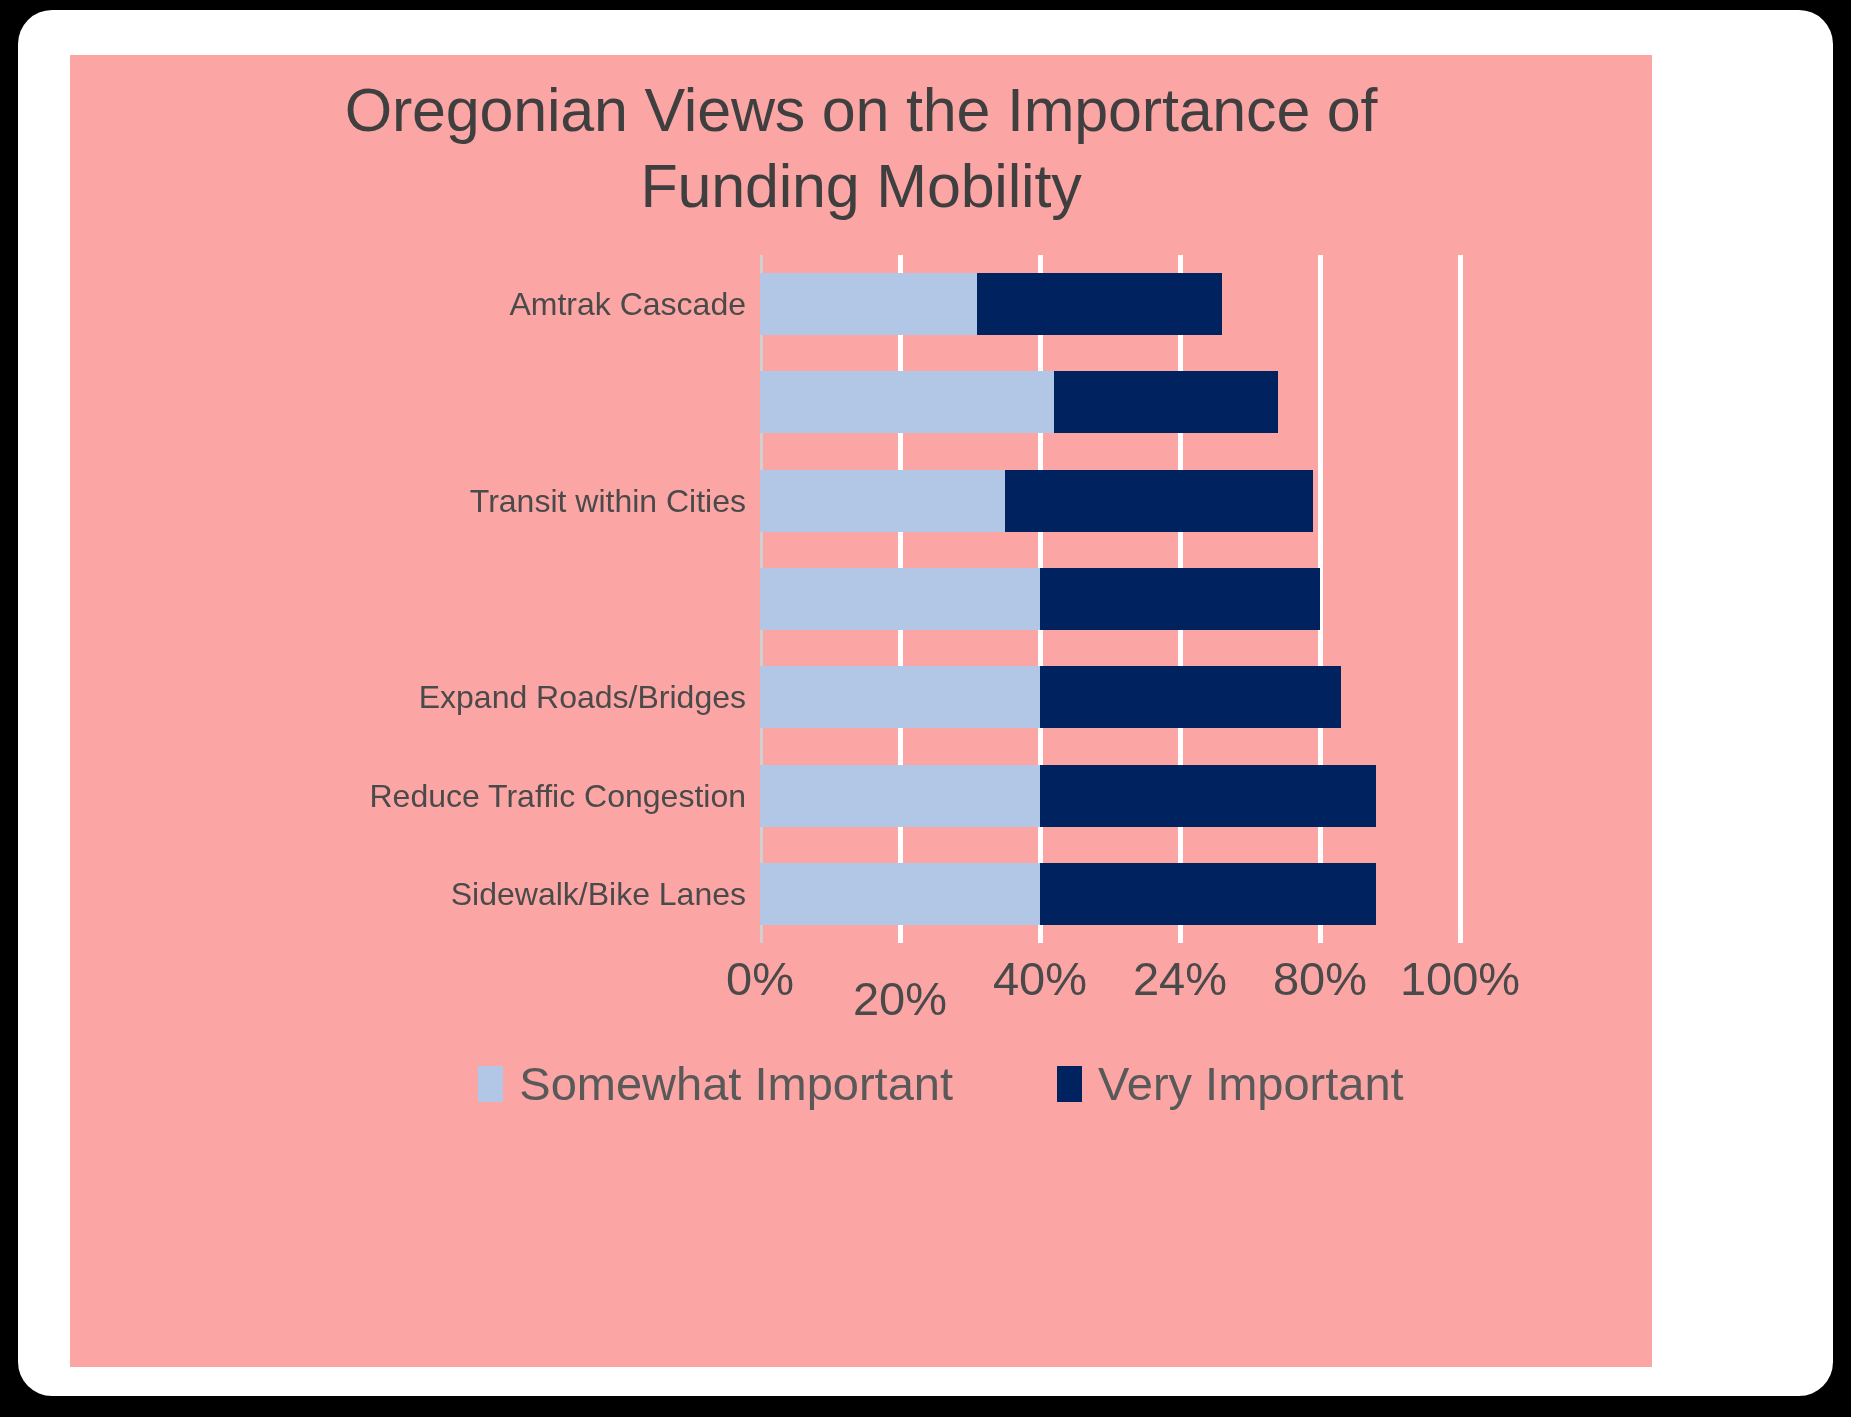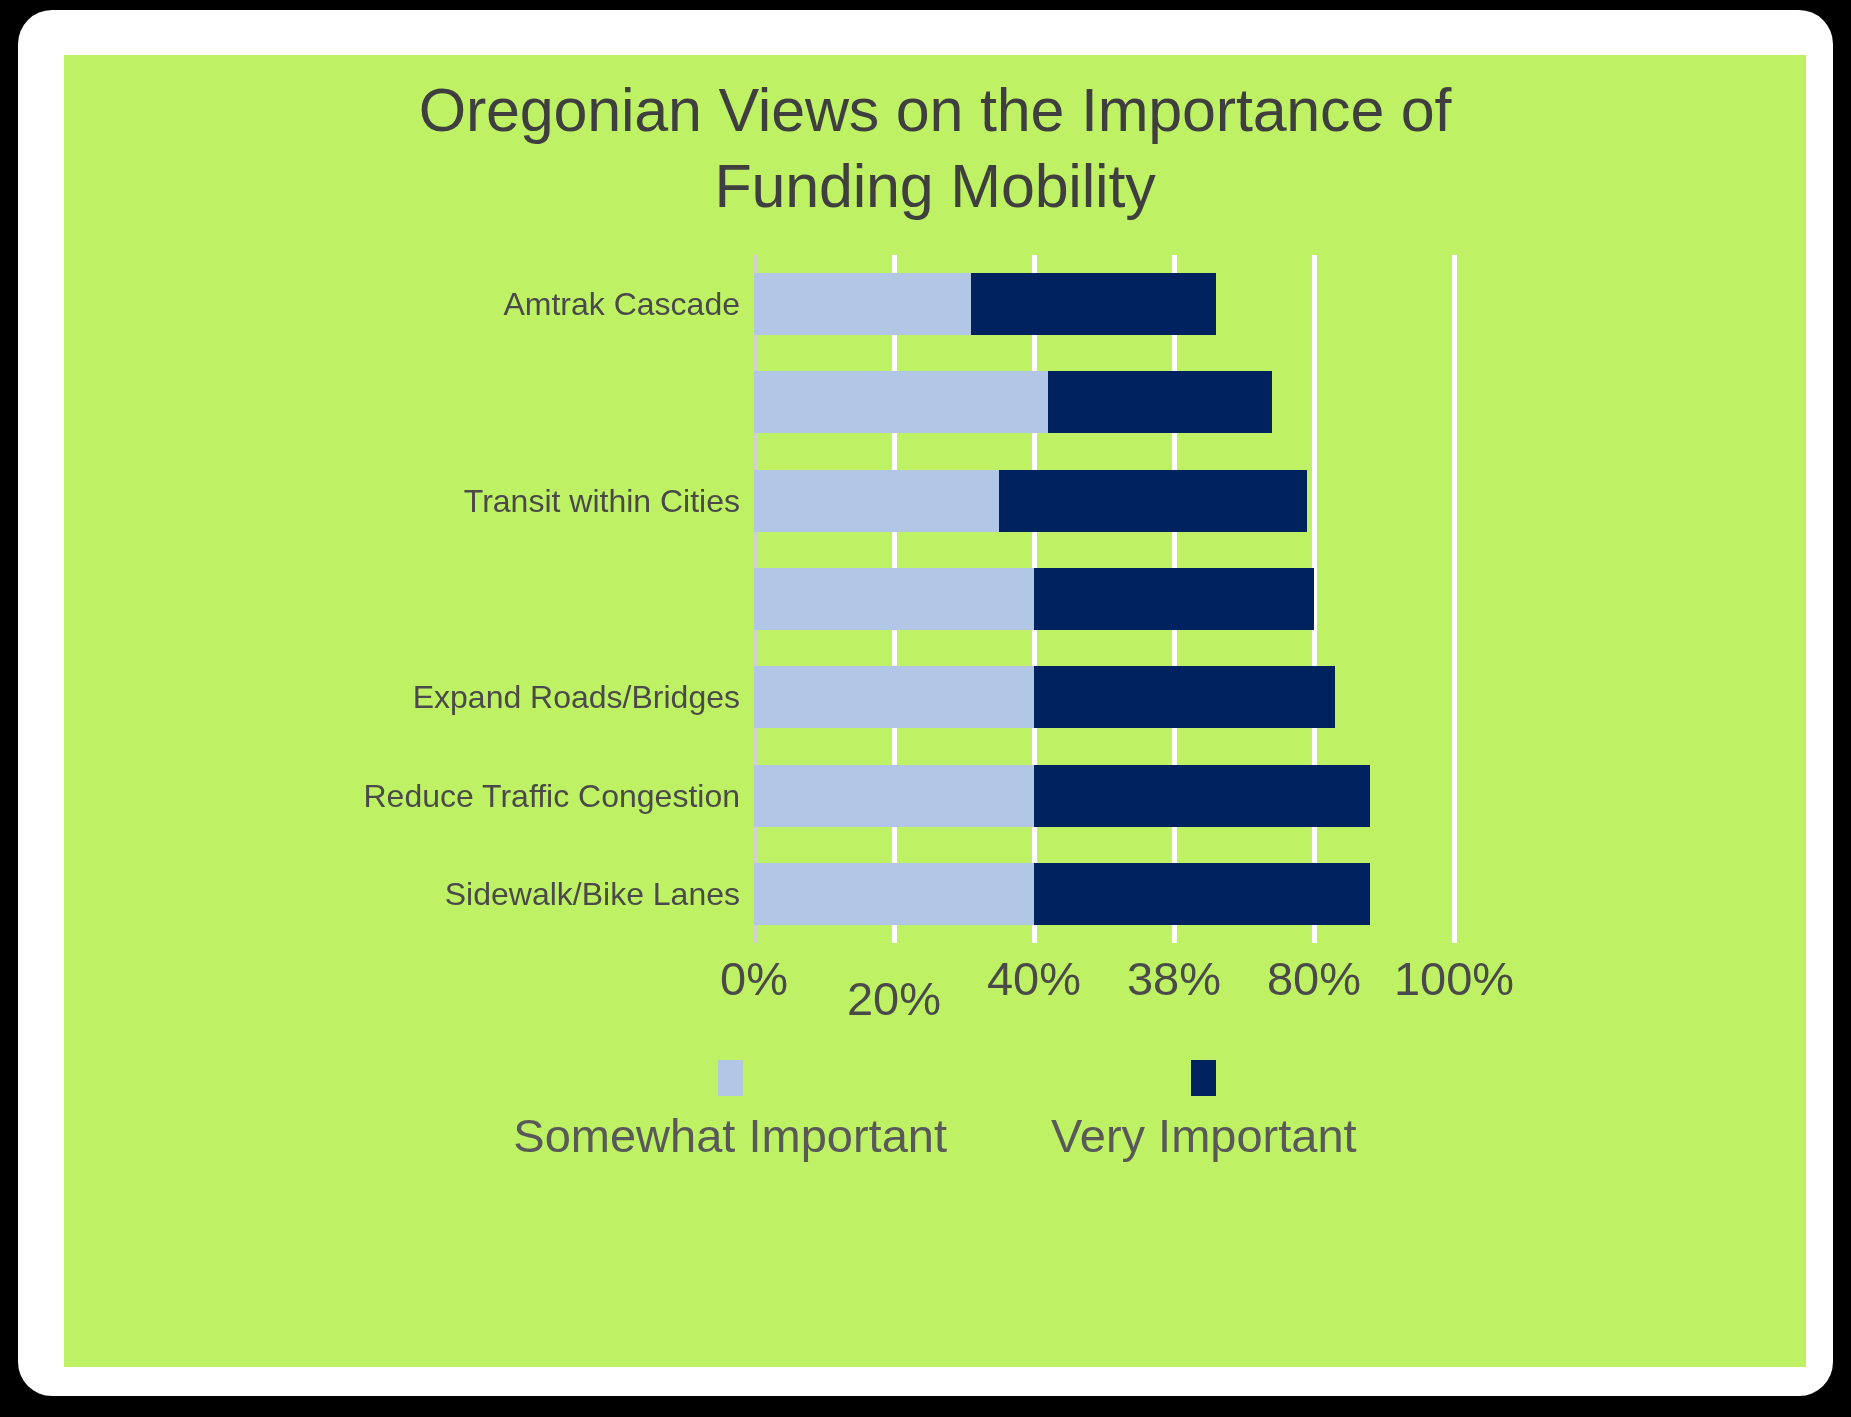--- a/index.html
+++ b/index.html
@@ -29,25 +29,25 @@
     top: 10px;
     width: 1815px;
     height: 1386px;
     background: #ffffff;
     border-radius: 34px;
     box-sizing: border-box;
   }
 
   #chart-card {
     position: absolute;
-    left: 46px;
+    left: 52px;
     top: 45px;
-    width: 1742px;
+    width: 1582px;
     height: 1312px;
-    background: #bef264;
+    background: #fca5a5;
     box-sizing: border-box;
   }
 
   
   #chart-title {
     position: absolute;
     left: 0;
     top: 18px;
     width: 100%;
     text-align: center;
@@ -159,21 +159,20 @@
     width: 1742px;
     display: flex;
     justify-content: center;
     align-items: center;
     gap: 104px;
   }
   .legend-item {
     display: flex;
     align-items: center;
     gap: 16px;
-    flex-direction: column;
   }
   .legend-swatch {
     width: 25px;
     height: 36px;
     flex: 0 0 auto;
   }
   .legend-label {
     color: #595959;
     font-size: 47px;
     line-height: 1;
@@ -214,21 +213,21 @@
             <div class="bar-row" style="top: 442.286px;"><div class="seg seg-somewhat" style="width: 280px; background: rgb(178, 198, 230);"></div><div class="seg seg-very" style="width: 301px; background: rgb(0, 34, 94);"></div></div>
             <div class="bar-row" style="top: 540.571px;"><div class="seg seg-somewhat" style="width: 280px; background: rgb(178, 198, 230);"></div><div class="seg seg-very" style="width: 336px; background: rgb(0, 34, 94);"></div></div>
             <div class="bar-row" style="top: 638.857px;"><div class="seg seg-somewhat" style="width: 280px; background: rgb(178, 198, 230);"></div><div class="seg seg-very" style="width: 336px; background: rgb(0, 34, 94);"></div></div>
           </div>
       </div>
 
       <div id="x-axis">
           <div class="x-tick" style="left: 0px;">0%</div>
           <div class="x-tick" style="left: 140px; margin-top: 20px;">20%</div>
           <div class="x-tick" style="left: 280px;">40%</div>
-          <div class="x-tick" style="left: 420px;">38%</div>
+          <div class="x-tick" style="left: 420px;">24%</div>
           <div class="x-tick" style="left: 560px;">80%</div>
           <div class="x-tick" style="left: 700px;">100%</div>
         </div>
 
       <div id="legend">
           <div class="legend-item">
             <span class="legend-swatch" style="background: rgb(178, 198, 230);"></span>
             <span class="legend-label">Somewhat Important</span>
           </div>
           <div class="legend-item">

